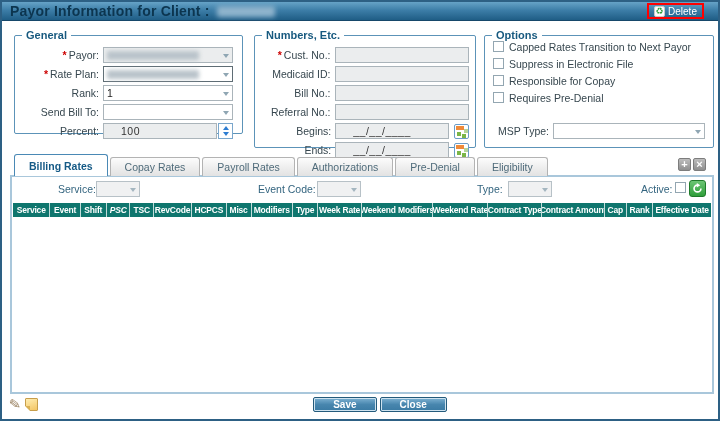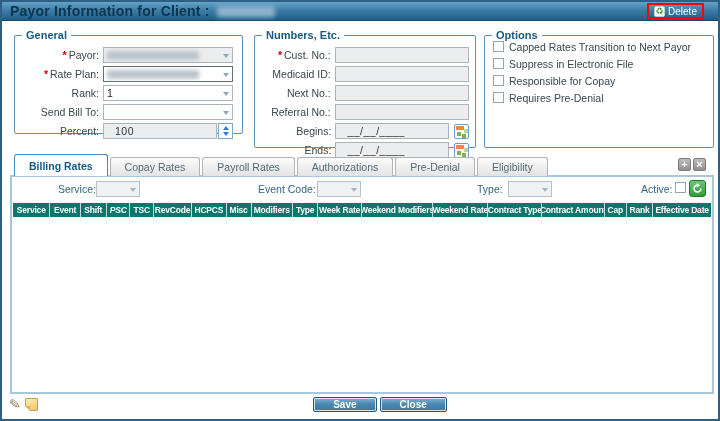--- a/index.html
+++ b/index.html
@@ -56,21 +56,21 @@
   .select.white { background:#fff; }
   .select.focused { border:1px solid #5f6d75; background:#fff; }
   .chev {
     position:absolute; right:3px; top:6px; width:0; height:0;
     border-left:3.5px solid transparent; border-right:3.5px solid transparent;
     border-top:4px solid #8fa6b3;
   }
   .sel-val { font-size:10.5px; color:#222; }
   .redacted-val { width:92px; height:9px; background:#b9c3ca; filter:blur(2px); border-radius:1px; }
 
-  .tinput { background:#ebedee; border:1px solid #aab4ba; display:flex; align-items:center; padding:0 11px; }
+  .tinput { background:#ebedee; border:1px solid #aab4ba; display:flex; align-items:center; padding:0 17px; }
   .tinput .val { font-size:10.5px; color:#333; letter-spacing:.5px; }
 
   .cal-icon {
     width:15px; height:15px; margin-left:5px; border:1px solid #6b9dc8; border-radius:2px;
     background:#fff; position:relative; cursor:pointer;
   }
   .cal-icon::before { content:""; position:absolute; left:1px; top:1px; width:8px; height:4px; background:#ef8a3a; }
   .cal-icon::after {
     content:""; position:absolute; left:2px; top:7px; width:4px; height:4px; background:#7ab648;
     box-shadow:5px 2px 0 #7ab648, 7px -3px 0 #b6d59a;
@@ -222,21 +222,21 @@
         <span class="val"></span>
       </div>
     </div>
     <div class="frow">
       <span class="flabel">Medicaid ID:</span>
       <div class="ctrl tinput" style="width:138px;">
         <span class="val"></span>
       </div>
     </div>
     <div class="frow">
-      <span class="flabel">Next No.:</span>
+      <span class="flabel">Bill No.:</span>
       <div class="ctrl tinput" style="width:138px;">
         <span class="val"></span>
       </div>
     </div>
     <div class="frow">
       <span class="flabel">Referral No.:</span>
       <div class="ctrl tinput" style="width:138px;">
         <span class="val"></span>
       </div>
     </div>
@@ -266,20 +266,27 @@
       <span class="cb"></span>
       <span class="opt-label">Suppress in Electronic File</span>
     </div>
     <div class="opt-row">
       <span class="cb"></span>
       <span class="opt-label">Responsible for Copay</span>
     </div>
     <div class="opt-row">
       <span class="cb"></span>
       <span class="opt-label">Requires Pre-Denial</span>
+    </div>
+    <div class="msp-row">
+      <span class="flabel">MSP Type:</span>
+      <div class="ctrl select white" style="width:152px;">
+        <span class="sel-val"></span>
+        <span class="chev"></span>
+      </div>
     </div>
   </div>
 
   <div class="tabs">
     <div class="tab active">Billing Rates</div>
     <div class="tab">Copay Rates</div>
     <div class="tab">Payroll Rates</div>
     <div class="tab">Authorizations</div>
     <div class="tab">Pre-Denial</div>
     <div class="tab">Eligibility</div>

